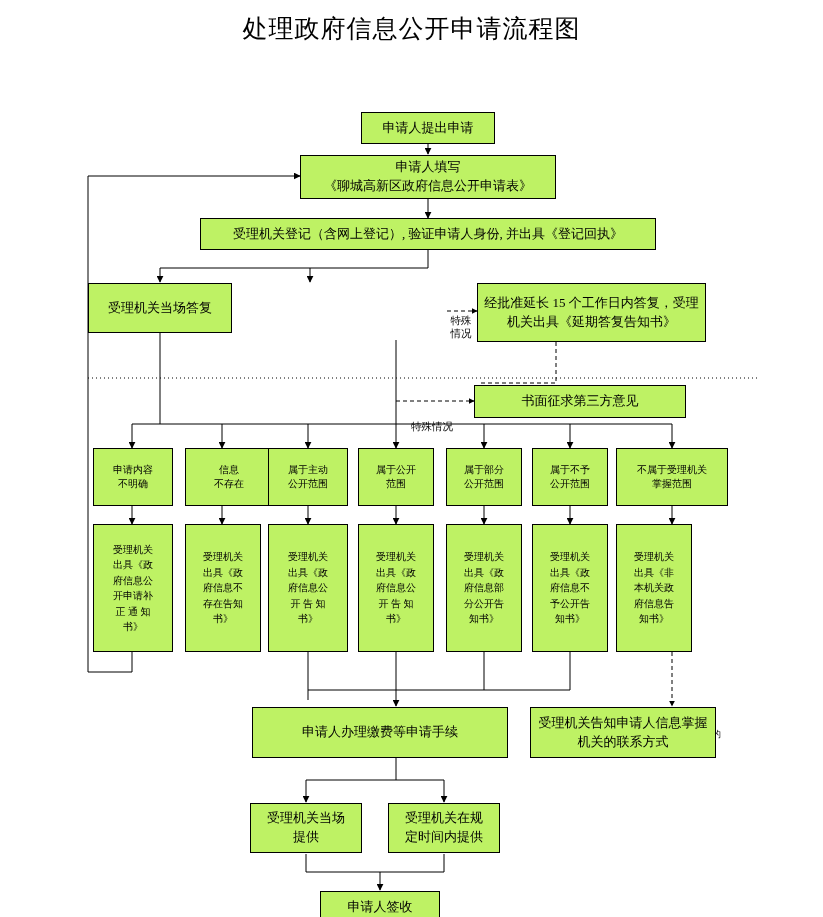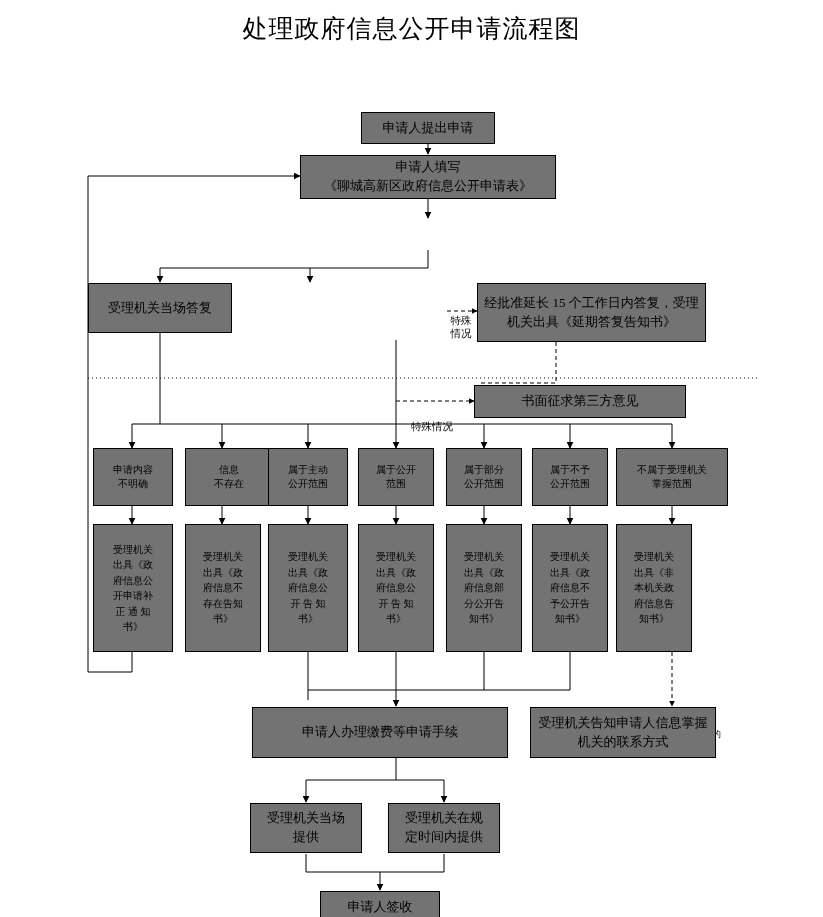--- a/index.html
+++ b/index.html
@@ -26,21 +26,21 @@
     font-family: "Liberation Serif", serif;
     font-size: 25px;
     font-weight: normal;
     letter-spacing: 1px;
     color: #000;
   }
   .box {
     position: absolute;
     box-sizing: border-box;
     border: 1px solid #000;
-    background: #737373;
+    background: #bef264;
     display: flex;
     align-items: center;
     justify-content: center;
     text-align: center;
     font-family: "Liberation Serif", serif;
     font-size: 13px;
     line-height: 1.45;
     color: #000;
     padding: 2px 3px;
     white-space: pre-line;
@@ -151,20 +151,21 @@
     <line x1="444" y1="854" x2="444" y2="872" stroke="#000" stroke-width="1"></line>
     <line x1="306" y1="872" x2="444" y2="872" stroke="#000" stroke-width="1"></line>
     <line x1="380" y1="872" x2="380" y2="890" stroke="#000" stroke-width="1" marker-end="url(#arrow)"></line>
   </svg>
 
   <div class="box" style="left:361px; top:112px; width:134px; height:32px;">申请人提出申请</div>
 
   <div class="box" style="left:300px; top:155px; width:256px; height:44px;">申请人填写
 《聊城高新区政府信息公开申请表》</div>
 
+  <div class="box" style="left:200px; top:218px; width:456px; height:32px;">受理机关登记（含网上登记）, 验证申请人身份, 并出具《登记回执》</div>
 
   <div class="box" style="left:88px; top:283px; width:144px; height:50px;">受理机关当场答复</div>
 
 
   <div class="box" style="left:477px; top:283px; width:229px; height:59px;">经批准延长 15 个工作日内答复，受理机关出具《延期答复告知书》</div>
 
   <div class="lbl" style="left:443px; top:278px; width:36px;">特殊
 情况</div>
 
   <div class="box" style="left:474px; top:385px; width:212px; height:33px;">书面征求第三方意见</div>

